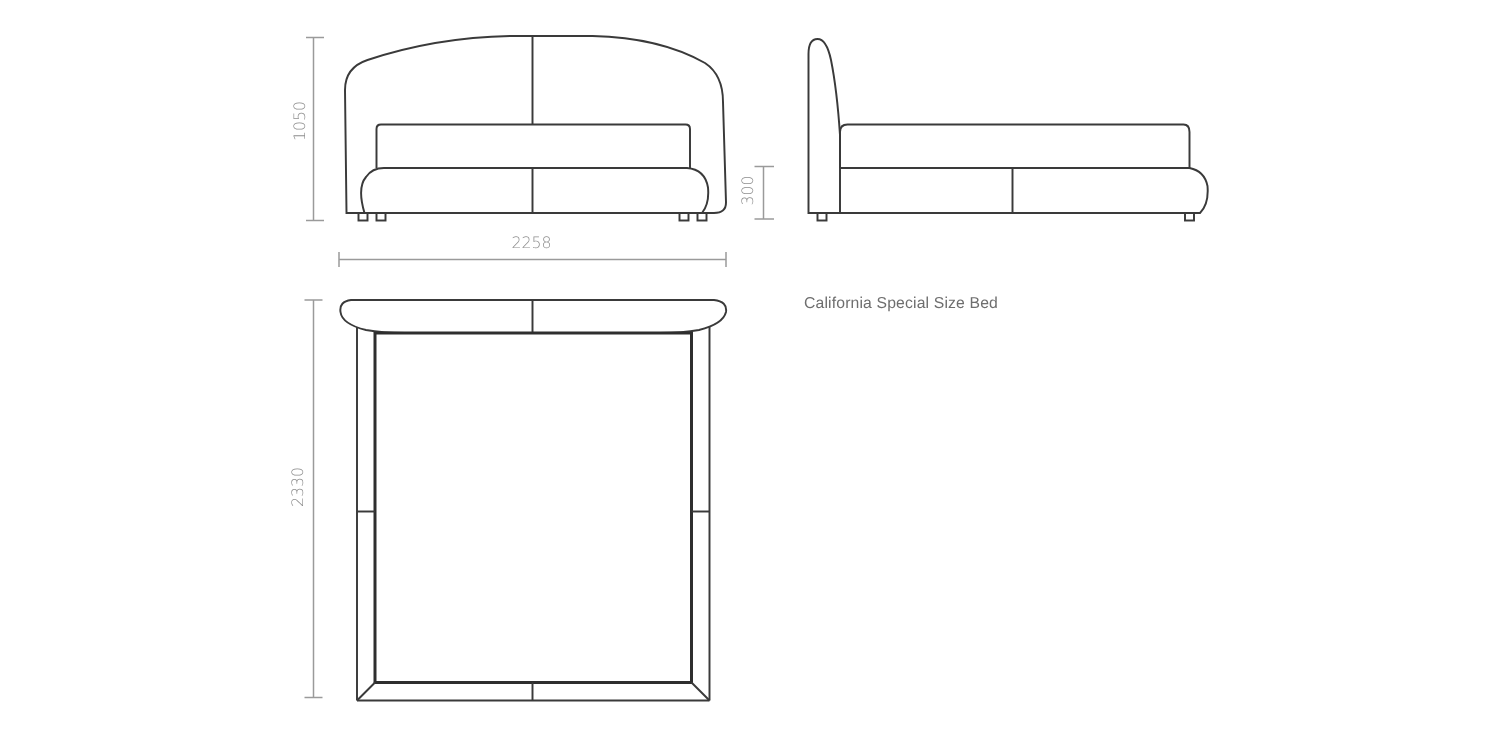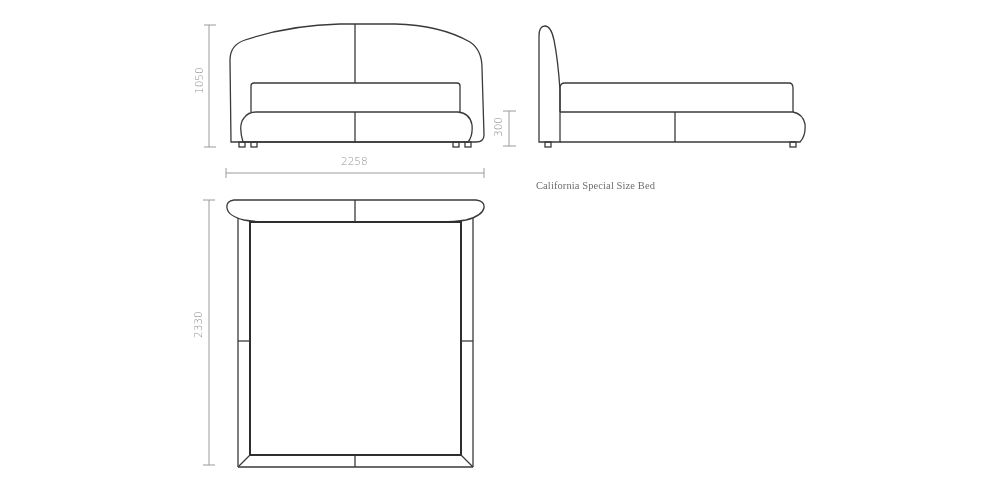--- a/index.html
+++ b/index.html
@@ -3,22 +3,22 @@
 <meta charset="utf-8">
 <style>
   html, body { margin: 0; padding: 0; background: #ffffff; }
   body { width: 1000px; height: 500px; position: relative; overflow: hidden;
          font-family: "Liberation Sans", sans-serif; }
   svg.drawing { position: absolute; left: 0; top: 0; }
   .outline { fill: none; stroke: #3a3a3a; stroke-width: 1.3; }
   .thick { fill: none; stroke: #2e2e2e; stroke-width: 2; }
   .dim { stroke: #9a9a9a; stroke-width: 1; fill: none; }
   .dimtext { fill: #8f8f8f; font-family: "DejaVu Sans", sans-serif; font-size: 10.5px; font-weight: 300; }
-  .caption { position: absolute; left: 536px; top: 180px; color: #6e6e6e;
-             font-family: Liberation Serif, serif; font-size: 10.5px; letter-spacing: 0.1px; }
+  .caption { position: absolute; left: 536px; top: 196px; color: #6e6e6e;
+             font-family: Liberation Sans, sans-serif; font-size: 10.5px; letter-spacing: 0.1px; }
 </style>
 </head>
 <body>
 
 <svg class="drawing" width="1000" height="500" viewBox="0 0 1000 500">
 
   <g>
 
     <path class="outline" d="M231,142 L230,60 Q230,45 245,40 Q290,25 340,24 L395,24 Q440,25 470,42 Q482,50 482,68 L484,135 Q484,142 476,142 Z"></path>
 

